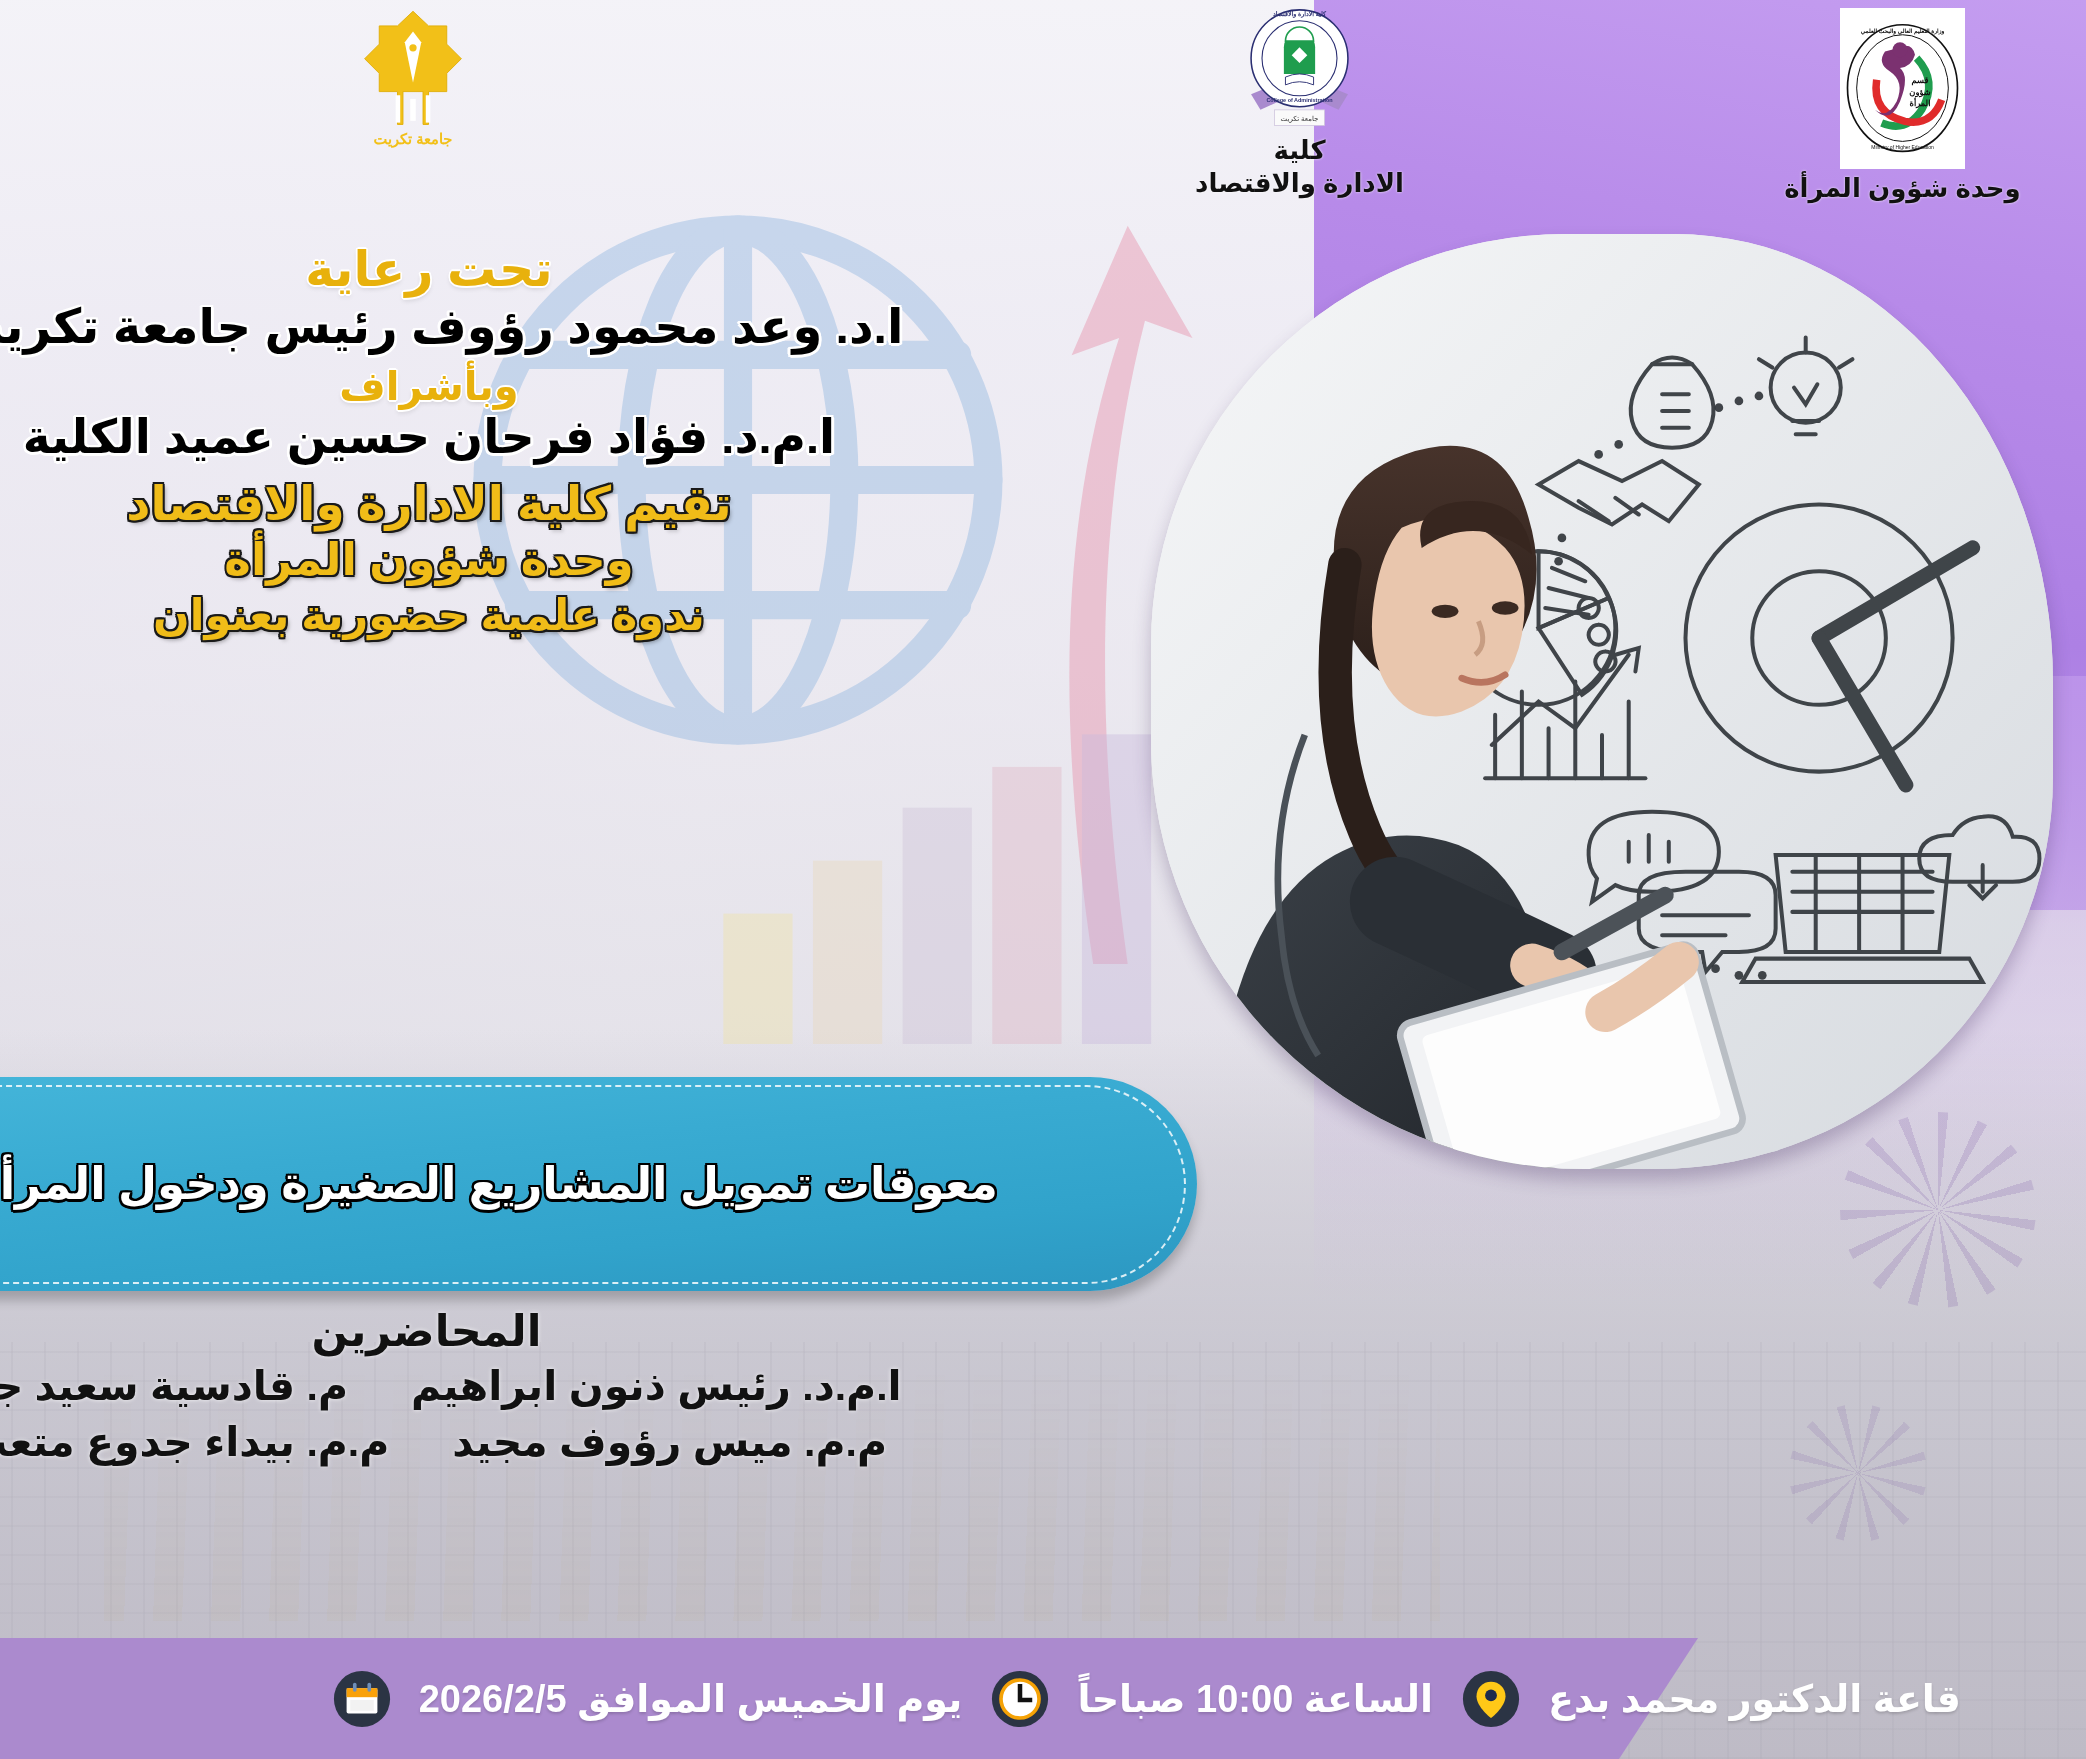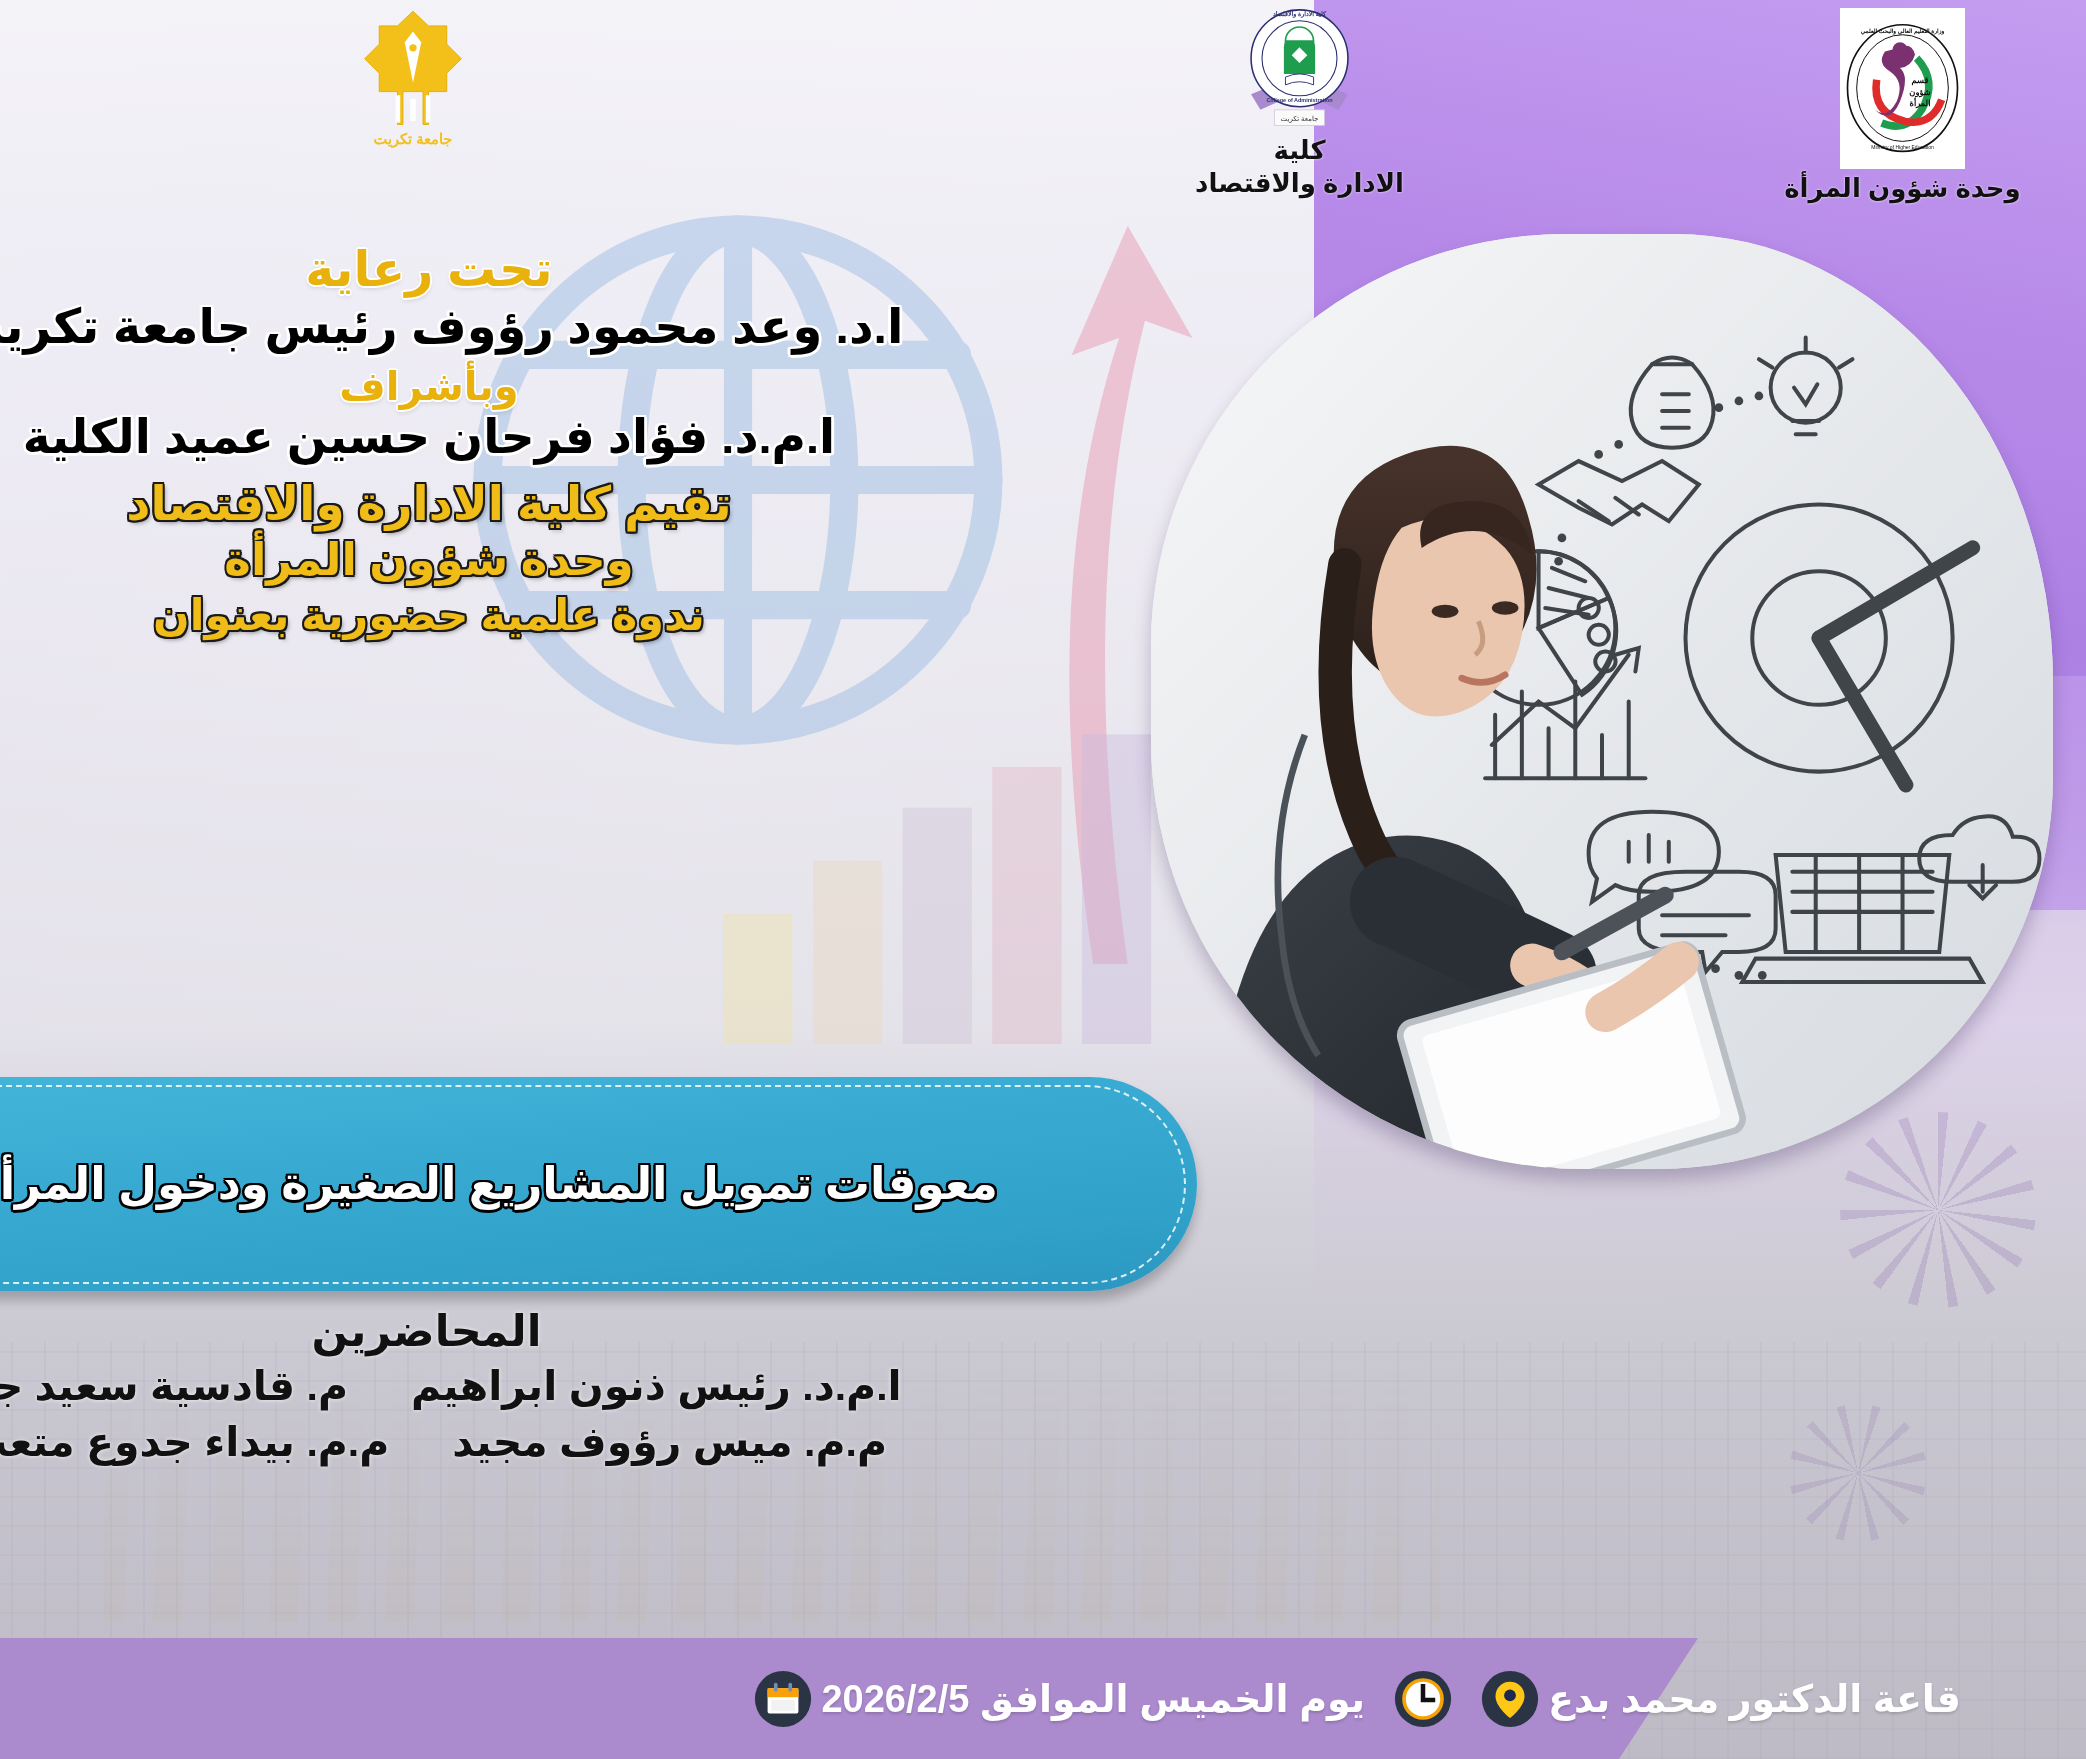--- a/index.html
+++ b/index.html
@@ -188,21 +188,21 @@
   }
   .footer-bg{
     position:absolute;inset:0;background:#ab8ace;
     clip-path:polygon(0 0,2116px 0,2037px 100%,0 100%);
   }
   .footer-inner{
     position:absolute;inset:0;display:flex;flex-direction:row;
     align-items:center;justify-content:flex-start;
     padding:0 125px 0 25px;gap:29px;
   }
-  .fitem{display:flex;align-items:center;gap:9px;text-align:center;}
+  .fitem{display:flex;align-items:center;gap:28px;text-align:center;}
   .ftext{color:#fff;font-weight:700;font-size:38px;white-space:nowrap;text-shadow:0 1.7px 2.9px rgba(0,0,0,.16);}
   .ficon{width:58px;height:58px;flex:0 0 58px;}
   .ficon svg{width:100%;height:100%;}
 
   
   .photo{
     position:absolute;left:1569px;top:234px;width:902px;height:935px;
     border-radius:46% 42% 44% 48% / 44% 48% 42% 46%;
     overflow:hidden;
     background:linear-gradient(150deg,#f3f4f6 0%,#e9ebee 38%,#dfe2e6 70%,#d3d7dc 100%);
@@ -454,20 +454,21 @@
         <span class="ficon">
           <svg viewBox="0 0 64 64" aria-hidden="true">
             <circle cx="32" cy="32" r="31" fill="#2b3444"></circle>
             <path d="M32 13 c-9 0 -16 7 -16 16 c0 12 16 24 16 24 s16 -12 16 -24 c0 -9 -7 -16 -16 -16 Z" fill="#ffc817"></path>
             <circle cx="32" cy="28" r="6.5" fill="#1d2a4d"></circle>
           </svg>
         </span>
       </div>
 
       <div class="fitem">
+        <span class="ftext">الساعة 10:00 صباحاً</span>
         <span class="ficon">
           <svg viewBox="0 0 64 64" aria-hidden="true">
             <circle cx="32" cy="32" r="31" fill="#2b3444"></circle>
             <circle cx="32" cy="32" r="21" fill="#ffffff" stroke="#f5a206" stroke-width="4"></circle>
             <path d="M32 18 V33 H43" fill="none" stroke="#111" stroke-width="5" stroke-linecap="square"></path>
           </svg>
         </span>
       </div>
 
       <div class="fitem">

